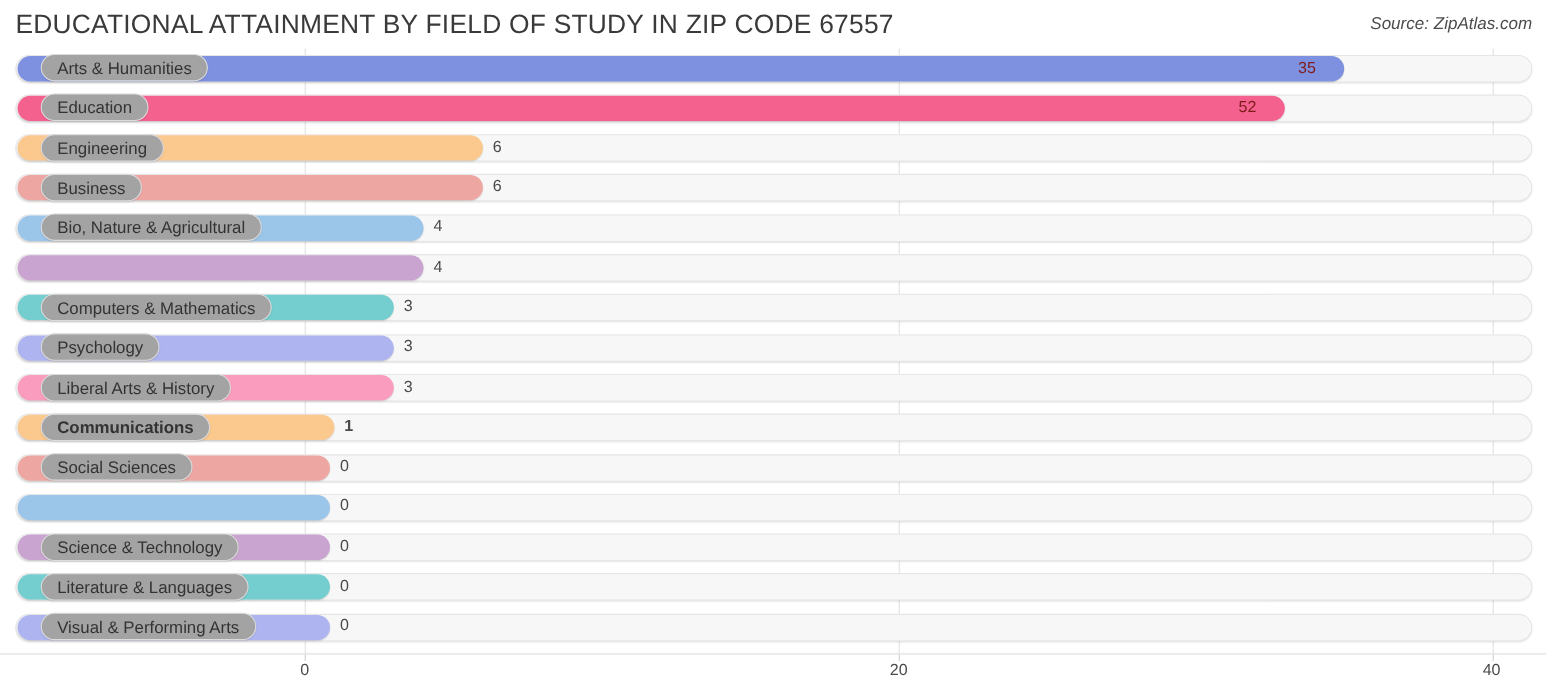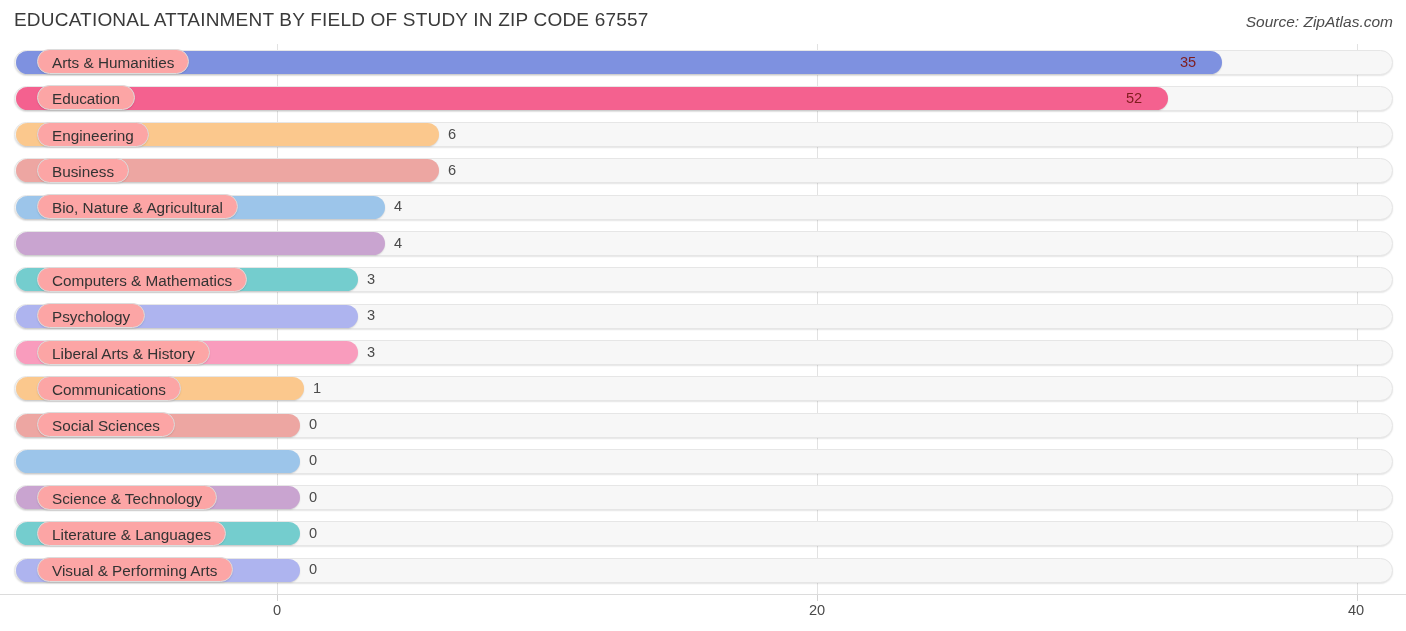--- a/index.html
+++ b/index.html
@@ -8,21 +8,21 @@
     background:#ffffff;
     font-family:"Liberation Sans", sans-serif;
     -webkit-font-smoothing:antialiased;
     overflow:hidden;
     position:relative;
   }
   
   #header{position:absolute;left:0;top:0;width:1406px;height:44px;}
   #chart-title{
     position:absolute;left:14px;top:9px;
-    font-size:19px;color:#3a3a3a;letter-spacing:.2px;
+    font-size:24px;color:#3a3a3a;letter-spacing:.2px;
     white-space:nowrap;font-weight:400;
   }
   #source{
     position:absolute;right:13px;top:13px;
     font-size:15.5px;color:#4c4c4c;font-style:italic;
     white-space:nowrap;
   }
   
   #plot{position:absolute;left:0;top:44px;width:1406px;height:550px;}
   .vgrid{position:absolute;top:0;bottom:0;width:1px;background:#e2e2e2;}
@@ -37,21 +37,21 @@
     box-shadow:0 1px 1.5px rgba(0,0,0,.10);
   }
   .bar{
     position:absolute;left:16px;top:6.5px;
     height:23px;border-radius:12px;
     box-shadow:0 1px 1.5px rgba(0,0,0,.13);
   }
   .pill{
     position:absolute;top:5.2px;left:37px;
     height:25px;line-height:25px;
-    background:#fca5a5;
+    background:#a3a3a3;
     border:1px solid #dcdcdc;
     border-radius:13px;
     padding:0 14px;
     font-size:15.3px;color:#333333;
     white-space:nowrap;
     box-sizing:border-box;
     box-shadow:0 1px 1.5px rgba(0,0,0,.10);
   }
   .val-out{
     position:absolute;top:5.2px;
@@ -134,21 +134,21 @@
       <div class="bar" style="width: 342px; background: rgb(174, 180, 239);"></div>
       <div class="pill">Psychology</div>
       <div class="val-out" style="left: 367px;">3</div>
     </div>
     <div class="row" style="top: 290.4px;">
       <div class="track"></div>
       <div class="bar" style="width: 342px; background: rgb(249, 156, 189);"></div>
       <div class="pill">Liberal Arts &amp; History</div>
       <div class="val-out" style="left: 367px;">3</div>
     </div>
-    <div class="row" style="top: 326.7px;">
+    <div class="row" style="top: 326.7px; font-weight: bold;">
       <div class="track"></div>
       <div class="bar" style="width: 288px; background: rgb(251, 200, 141);"></div>
       <div class="pill">Communications</div>
       <div class="val-out" style="left: 313px;">1</div>
     </div>
     <div class="row" style="top: 363px;">
       <div class="track"></div>
       <div class="bar" style="width: 284px; background: rgb(237, 166, 162);"></div>
       <div class="pill">Social Sciences</div>
       <div class="val-out" style="left: 309px;">0</div>

